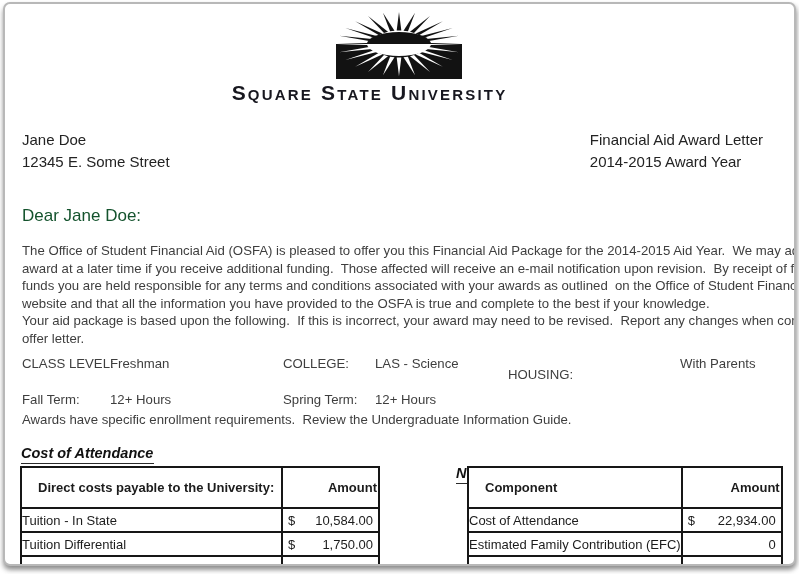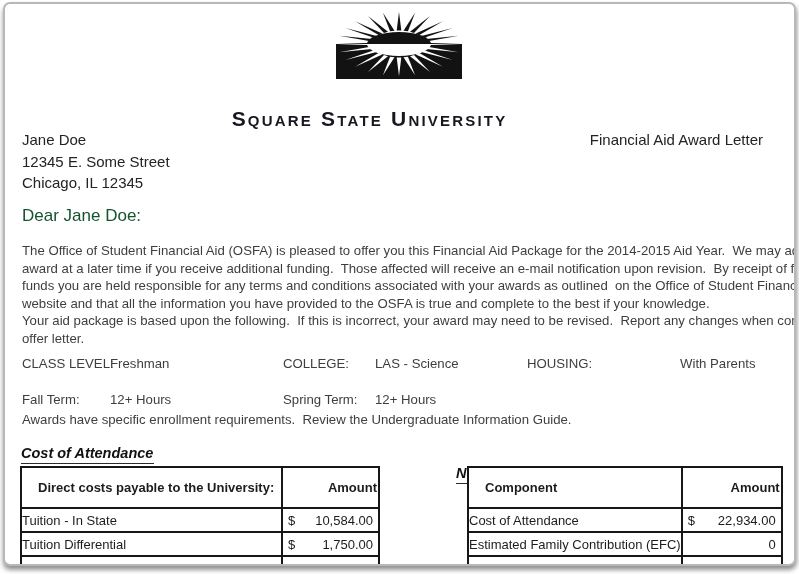--- a/index.html
+++ b/index.html
@@ -13,38 +13,38 @@
           overflow:hidden;}
   
   .page{position:absolute;left:-5px;top:-4px;width:799px;height:620px;}
 
   .abs{position:absolute;}
 
   
   .logo-svg{position:absolute;left:330px;top:10px;width:140px;height:72px;}
   .logo-text{position:absolute;left:0;top:81px;width:739px;text-align:center;
              font-variant:small-caps;font-weight:bold;font-size:21px;
-             letter-spacing:2.2px;color:#17171f;margin-top:26px;}
+             letter-spacing:2.2px;color:#17171f;}
 
   
   .addr{left:22px;top:129px;font-size:15px;line-height:21.5px;color:#232323;}
   .meta{right:36px;top:129px;font-size:15px;line-height:21.5px;color:#232323;}
   .salutation{left:22px;top:206px;font-size:17px;color:#14532d;}
 
   
   .para{left:22px;width:770px;font-size:13.2px;line-height:17.5px;color:#3e3e3e;}
   .p1{top:242px;} .p2{top:312px;}
   .line{white-space:pre;}
 
   
   .info-row{left:0;width:799px;height:16px;font-size:13.2px;color:#3e3e3e;}
   .row-class{top:356px;} .row-term{top:392px;}
   .info-row span{position:absolute;white-space:pre;}
   .x-lbl1{left:22px;} .x-val1{left:110px;} .x-lbl2{left:283px;}
-  .x-val2{left:375px;} .x-lbl3{left:527px;} .x-val3{left:680px;}
+  .x-val2{left:375px;} .x-lbl3{left:508px;margin-top:11px;} .x-val3{left:680px;}
   .note{left:22px;top:412px;font-size:13.2px;color:#3e3e3e;white-space:pre;}
 
   
   .table-title{font-style:italic;font-weight:bold;font-size:14.5px;color:#111;
                display:inline-block;border-bottom:1.5px solid #2a2a2a;padding:0 1px 2px 0;}
   .t-cost-title{left:21px;top:445px;}
   .t-need-title{left:456px;top:445px;margin-top:20px;}
   table.aid{border-collapse:collapse;table-layout:fixed;background:#fff;}
   table.aid, table.aid th, table.aid td{border:2px solid #161616;}
   table.aid{border-width:2.5px;}
@@ -134,25 +134,25 @@
             <use href="#ray" transform="rotate(345)"></use>
         </g>
         <ellipse cx="69" cy="34" rx="32" ry="12"></ellipse>
       </g>
     </svg>
     <div class="logo-text">Square State University</div>
 
     <div class="abs addr">
       <div>Jane Doe</div>
       <div>12345 E. Some Street</div>
-      <div>Chicago, IL 12345</div>
     </div>
 
     <div class="abs meta">
       <div>Financial Aid Award Letter</div>
+      <div>2014-2015 Award Year</div>
     </div>
 
     <div class="abs salutation">Dear Jane Doe:</div>
 
     <div class="abs para p1">
       <div class="line">The Office of Student Financial Aid (OSFA) is pleased to offer you this Financial Aid Package for the 2014-2015 Aid Year.  We may adjust your</div>
       <div class="line">award at a later time if you receive additional funding.  Those affected will receive an e-mail notification upon revision.  By receipt of financial aid</div>
       <div class="line">funds you are held responsible for any terms and conditions associated with your awards as outlined  on the Office of Student Financial Aid</div>
       <div class="line">website and that all the information you have provided to the OSFA is true and complete to the best if your knowledge.</div>
     </div>

